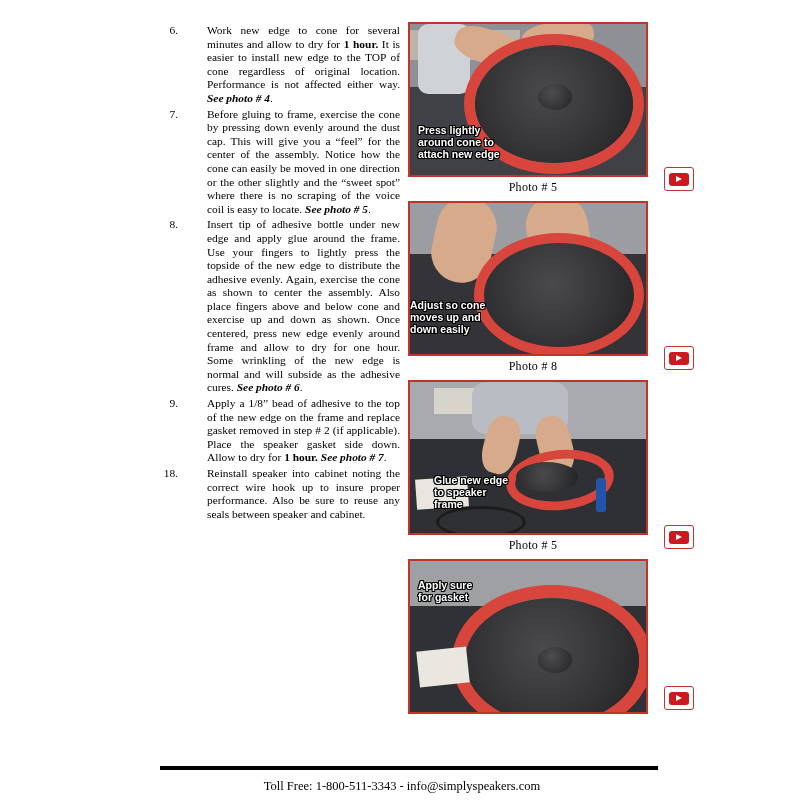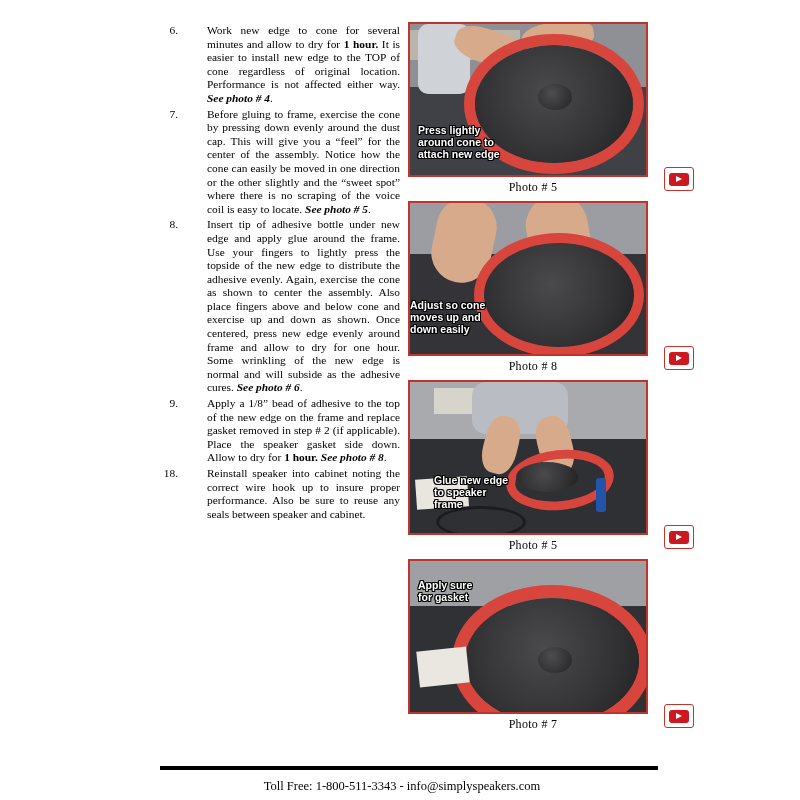--- a/index.html
+++ b/index.html
@@ -160,21 +160,21 @@
       <div class="body">Before gluing to frame, exercise the cone by pressing down evenly around the dust cap.  This will give you a “feel” for the  center of the assembly.  Notice how the cone can easily be moved in one direction or the other slightly and the “sweet spot” where there is no scraping of the voice coil is easy to locate. <span class="bi">See photo # 5</span>.</div>
     </div>
 
     <div class="step">
       <div class="num">8.</div>
       <div class="body">Insert tip of adhesive bottle under new edge and apply glue around the frame.  Use your fingers to lightly press the topside of the new edge to distribute the adhesive evenly. Again, exercise the cone as shown to center the assembly. Also place fingers above and below cone and exercise up and down as shown. Once centered, press new edge evenly around frame and  allow to dry for one hour. Some wrinkling of the new edge is normal and will subside as the adhesive cures. <span class="bi">See photo # 6</span>.</div>
     </div>
 
     <div class="step">
       <div class="num">9.</div>
-      <div class="body">Apply a 1/8” bead of adhesive to the top of the new edge on the frame and replace gasket removed in step # 2 (if applicable). Place the speaker gasket side down. Allow to dry for <b>1 hour.</b> <span class="bi">See photo # 8</span>.</div>
+      <div class="body">Apply a 1/8” bead of adhesive to the top of the new edge on the frame and replace gasket removed in step # 2 (if applicable). Place the speaker gasket side down. Allow to dry for <b>1 hour.</b> <span class="bi">See photo # 7</span>.</div>
     </div>
 
     <div class="step">
       <div class="num">18.</div>
       <div class="body">Reinstall speaker into cabinet noting the correct wire hook up to insure proper performance. Also be sure to reuse any seals between speaker and cabinet.</div>
     </div>
 
   </div>
 
   <div class="photos">
@@ -245,21 +245,20 @@
       <div class="photo">
         <div class="bg-wall" style="height:30%;background:#9fa0a4;"></div>
         <div class="bg-floor" style="top:30%;height:70%;background:#303134;"></div>
         <div class="ring" style="left:42px;top:24px;width:200px;height:152px;border-width:13px;"></div>
         <div class="cone" style="left:55px;top:37px;width:174px;height:126px;"></div>
         <div class="dust" style="left:128px;top:86px;width:34px;height:26px;"></div>
         <div style="position:absolute;left:8px;top:88px;width:50px;height:36px;background:#e9e7e0;transform:rotate(-6deg);"></div>
         <div class="olabel" style="left:8px;top:18px;">Apply sure
 for gasket</div>
       </div>
-      <div class="caption">Photo # 7</div>
       <div class="yt">
           <div class="ytbox"></div>
         </div>
     </div>
 
   </div>
 
   <div class="rule" style="top:766px;"></div>
   <div class="footer-text" style="top:779px;">Toll Free: 1-800-511-3343 - info@simplyspeakers.com</div>
 

